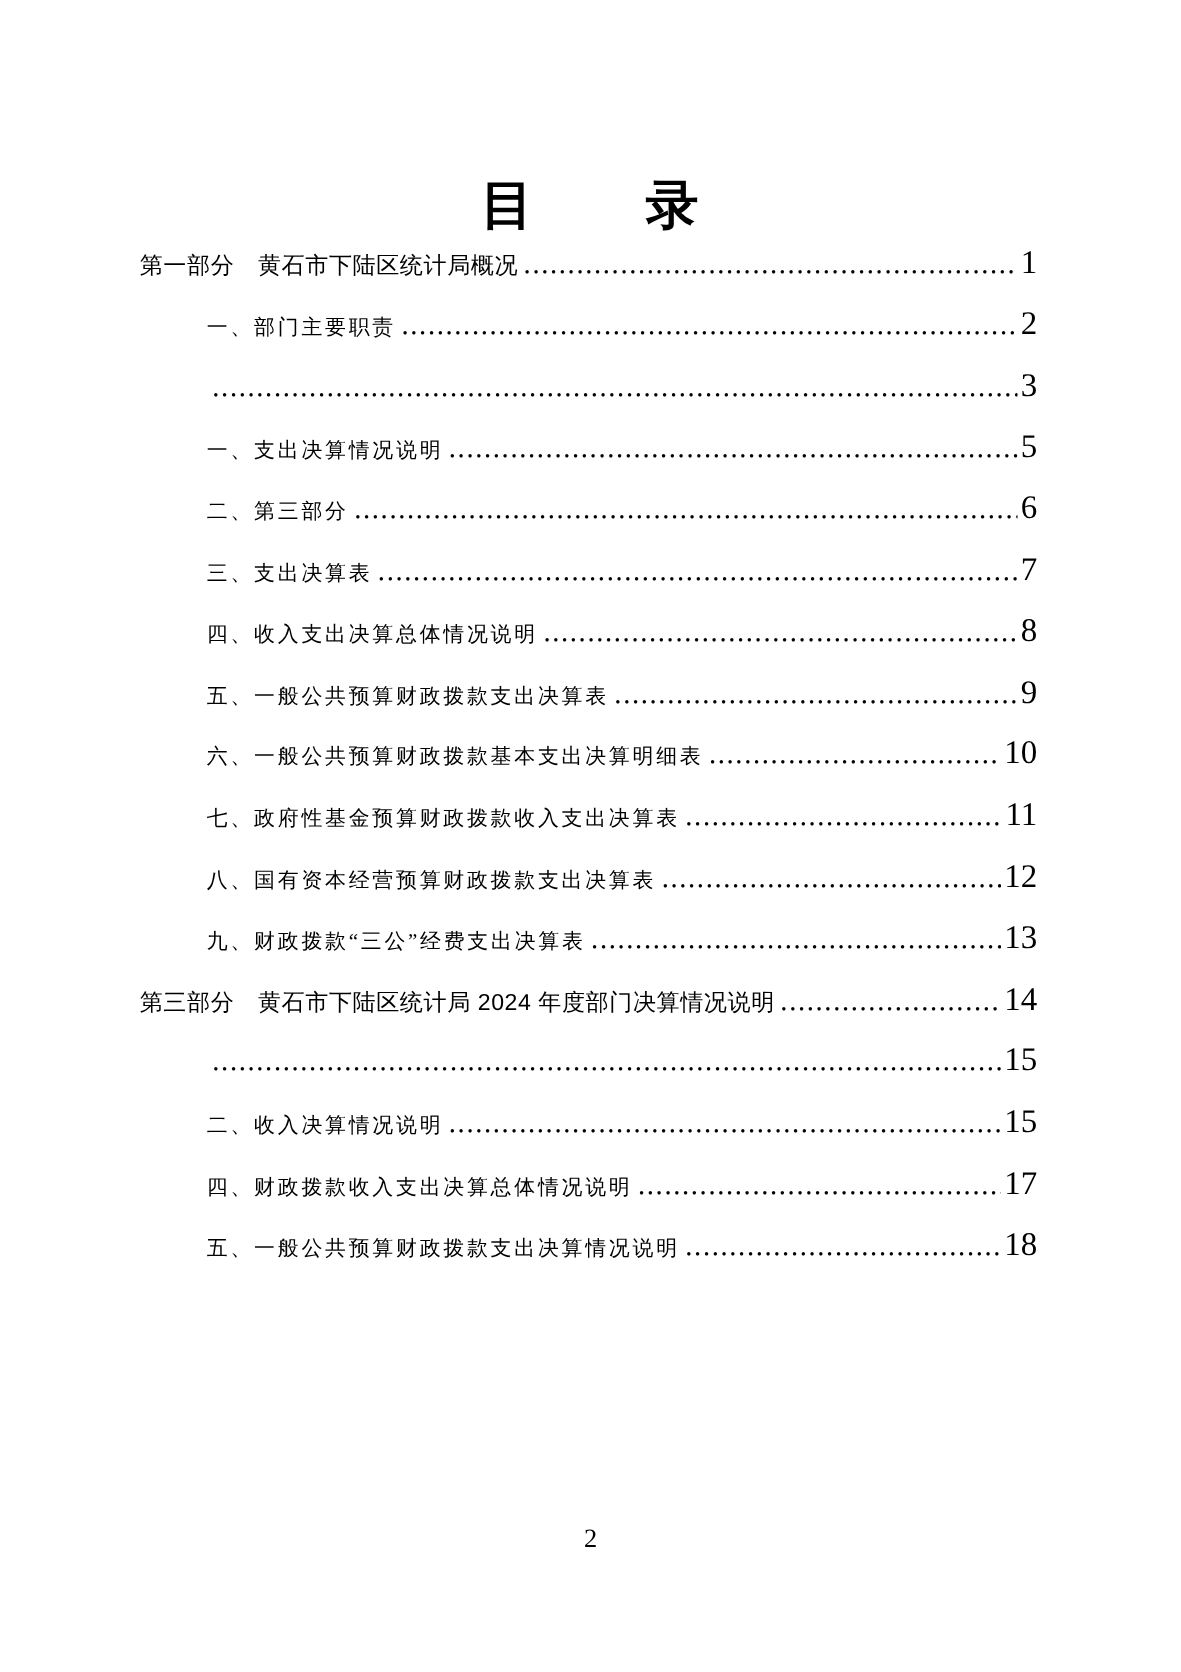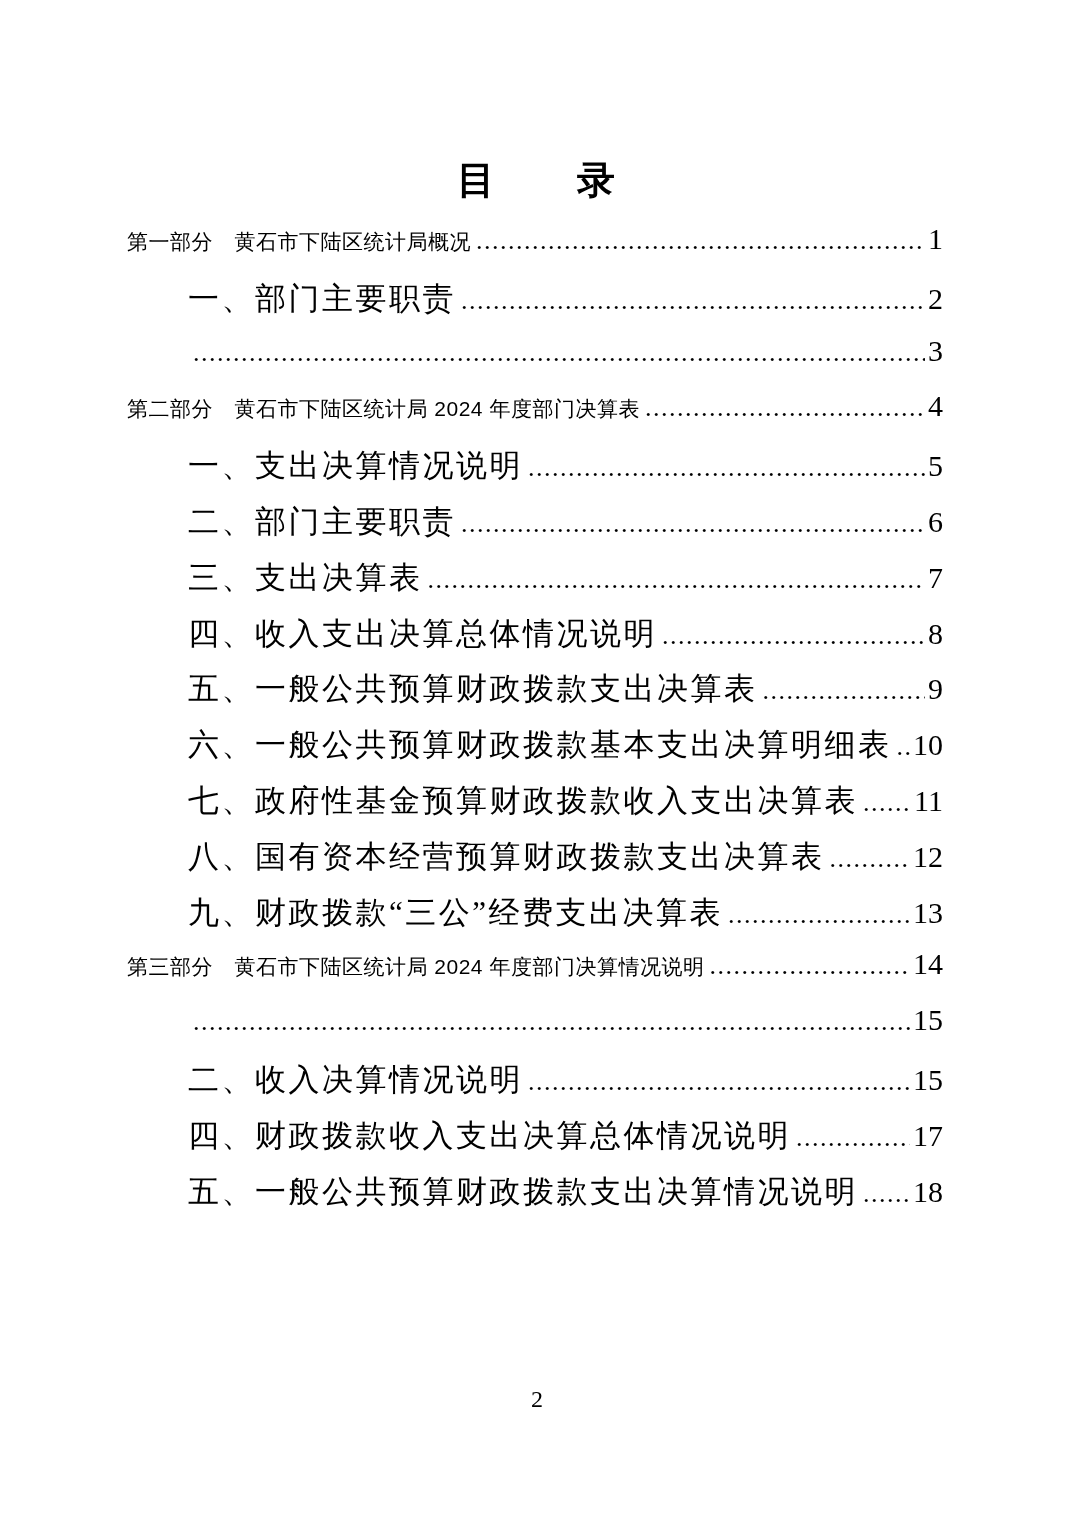--- a/index.html
+++ b/index.html
@@ -15,21 +15,21 @@
     color: #000000;
     font-family: "Liberation Serif", serif;
     overflow: hidden;
   }
   .doc-title {
     position: absolute;
     top: 155px;
     left: 0;
     width: 100%;
     text-align: center;
-    font-size: 38px;
+    font-size: 48px;
     font-weight: bold;
     font-family: "Liberation Serif", serif;
     letter-spacing: 2px;
     white-space: pre;
   }
   .toc {
     position: absolute;
     top: 212px;
     left: 127px;
     width: 816px;
@@ -50,21 +50,21 @@
     font-family: "Liberation Sans", "DejaVu Sans", sans-serif;
     font-weight: 400;
     font-size: 21px;
     letter-spacing: 0.5px;
   }
   .level2 {
     padding-left: 61px;
   }
   .level2 .toc-label {
     font-family: "Liberation Serif", "DejaVu Serif", serif;
-    font-size: 31px;
+    font-size: 19px;
     letter-spacing: 2.5px;
   }
   .leader {
     flex: 1 1 auto;
     min-width: 0;
     overflow: hidden;
     margin: 0 3px 0 5px;
     font-size: 26px;
     letter-spacing: 1.5px;
     font-family: "Liberation Serif", serif;
@@ -106,34 +106,29 @@
       <span class="toc-label">一、部门主要职责</span>
       <span class="leader"></span>
       <span class="toc-page">2</span>
     </div>
 
     <div class="toc-row level2">
       <span class="leader"></span>
       <span class="toc-page">3</span>
     </div>
 
-    <div class="toc-row level1">
-      <span class="toc-label">第二部分　黄石市下陆区统计局 2024 年度部门决算表</span>
-      <span class="leader"></span>
-      <span class="toc-page">4</span>
-    </div>
 
     <div class="toc-row level2">
       <span class="toc-label">一、支出决算情况说明</span>
       <span class="leader"></span>
       <span class="toc-page">5</span>
     </div>
 
     <div class="toc-row level2">
-      <span class="toc-label">二、部门主要职责</span>
+      <span class="toc-label">二、第三部分</span>
       <span class="leader"></span>
       <span class="toc-page">6</span>
     </div>
 
     <div class="toc-row level2">
       <span class="toc-label">三、支出决算表</span>
       <span class="leader"></span>
       <span class="toc-page">7</span>
     </div>
 

